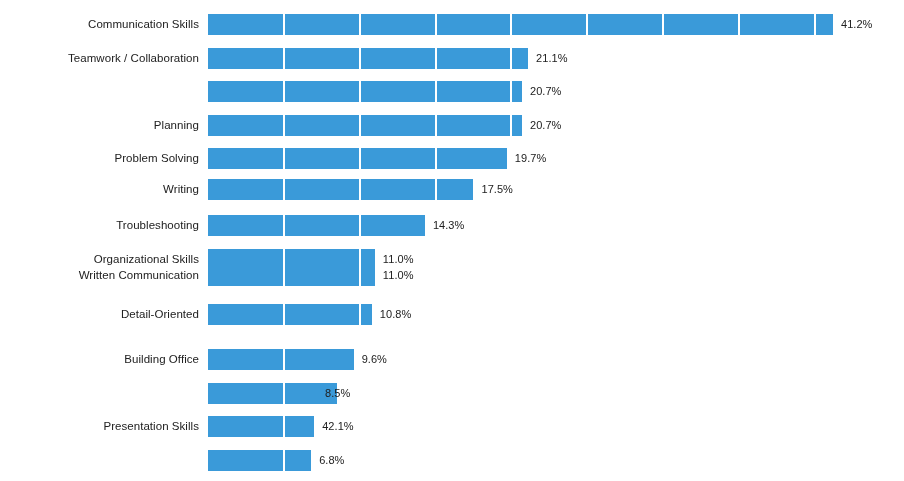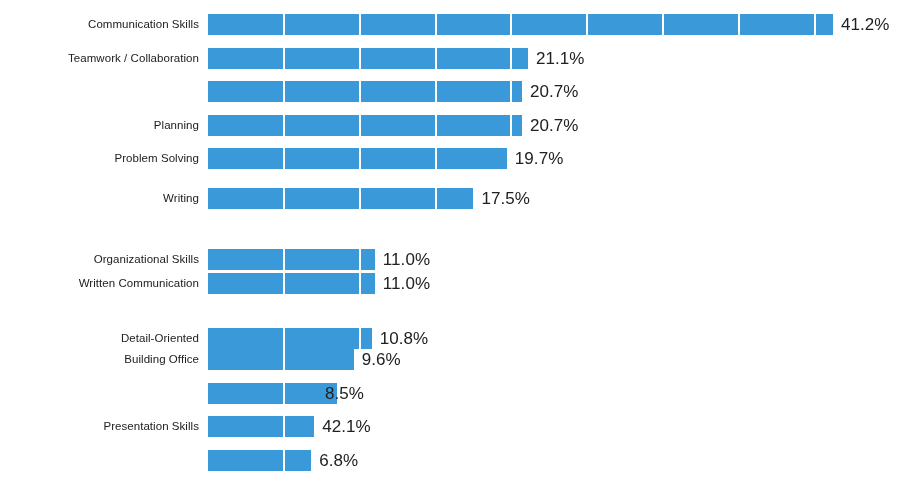--- a/index.html
+++ b/index.html
@@ -68,21 +68,21 @@
   }
   .gridline {
     position: absolute;
     top: 0;
     width: 2px;
     height: 21px;
     background: #ffffff;
   }
   .val-label {
     position: absolute;
-    font-size: 17px;
+    font-size: 11px;
     line-height: 21px;
     color: #212121;
     white-space: nowrap;
     letter-spacing: 0.05px;
   }
 </style>
 </head>
 <body>
 
 <div id="chart-root">
@@ -147,55 +147,66 @@
         <div class="bar-wrap" style="width: 298.849px;">
           <div class="bar" style="width: 298.849px; background: rgb(58, 154, 217);"></div>
         </div>
         <div class="gridmask">
           <div class="gridline" style="left: 74.85px;"></div>
           <div class="gridline" style="left: 150.7px;"></div>
           <div class="gridline" style="left: 226.55px;"></div>
         </div>
         <div class="val-label" style="left: 514.849px;">19.7%</div>
       </div>
-      <div class="bar-row" style="top: 188px;">
+      <div class="bar-row" style="top: 179px;">
         <div class="cat-label">Writing</div>
         <div class="bar-wrap" style="width: 265.475px;">
           <div class="bar" style="width: 265.475px; background: rgb(58, 154, 217);"></div>
         </div>
         <div class="gridmask">
           <div class="gridline" style="left: 74.85px;"></div>
           <div class="gridline" style="left: 150.7px;"></div>
           <div class="gridline" style="left: 226.55px;"></div>
         </div>
         <div class="val-label" style="left: 481.475px;">17.5%</div>
+      </div>
+      <div class="bar-row" style="top: 215.24px;">
+        <div class="cat-label">Troubleshooting</div>
+        <div class="bar-wrap" style="width: 216.931px;">
+          <div class="bar" style="width: 216.931px; background: rgb(58, 154, 217);"></div>
+        </div>
+        <div class="gridmask">
+          <div class="gridline" style="left: 74.85px;"></div>
+          <div class="gridline" style="left: 150.7px;"></div>
+        </div>
+        <div class="val-label" style="left: 432.931px;">14.3%</div>
       </div>
       <div class="bar-row" style="top: 248.78px;">
         <div class="cat-label">Organizational Skills</div>
         <div class="bar-wrap" style="width: 166.87px;">
           <div class="bar" style="width: 166.87px; background: rgb(58, 154, 217);"></div>
         </div>
         <div class="gridmask">
           <div class="gridline" style="left: 74.85px;"></div>
           <div class="gridline" style="left: 150.7px;"></div>
         </div>
         <div class="val-label" style="left: 382.87px;">11.0%</div>
       </div>
-      <div class="bar-row" style="top: 273px;">
+      <div class="bar-row" style="top: 265px;">
         <div class="cat-label">Written Communication</div>
         <div class="bar-wrap" style="width: 166.87px;">
           <div class="bar" style="width: 166.87px; background: rgb(58, 154, 217);"></div>
         </div>
         <div class="gridmask">
           <div class="gridline" style="left: 74.85px;"></div>
           <div class="gridline" style="left: 150.7px;"></div>
         </div>
         <div class="val-label" style="left: 382.87px;">11.0%</div>
       </div>
-      <div class="bar-row" style="top: 328px;">
+      <div class="bar-row" style="top: 304px;">
         <div class="cat-label">Detail-Oriented</div>
         <div class="bar-wrap" style="width: 163.836px;">
           <div class="bar" style="width: 163.836px; background: rgb(58, 154, 217);"></div>
         </div>
         <div class="gridmask">
           <div class="gridline" style="left: 74.85px;"></div>
           <div class="gridline" style="left: 150.7px;"></div>
         </div>
         <div class="val-label" style="left: 379.836px;">10.8%</div>
       </div>

